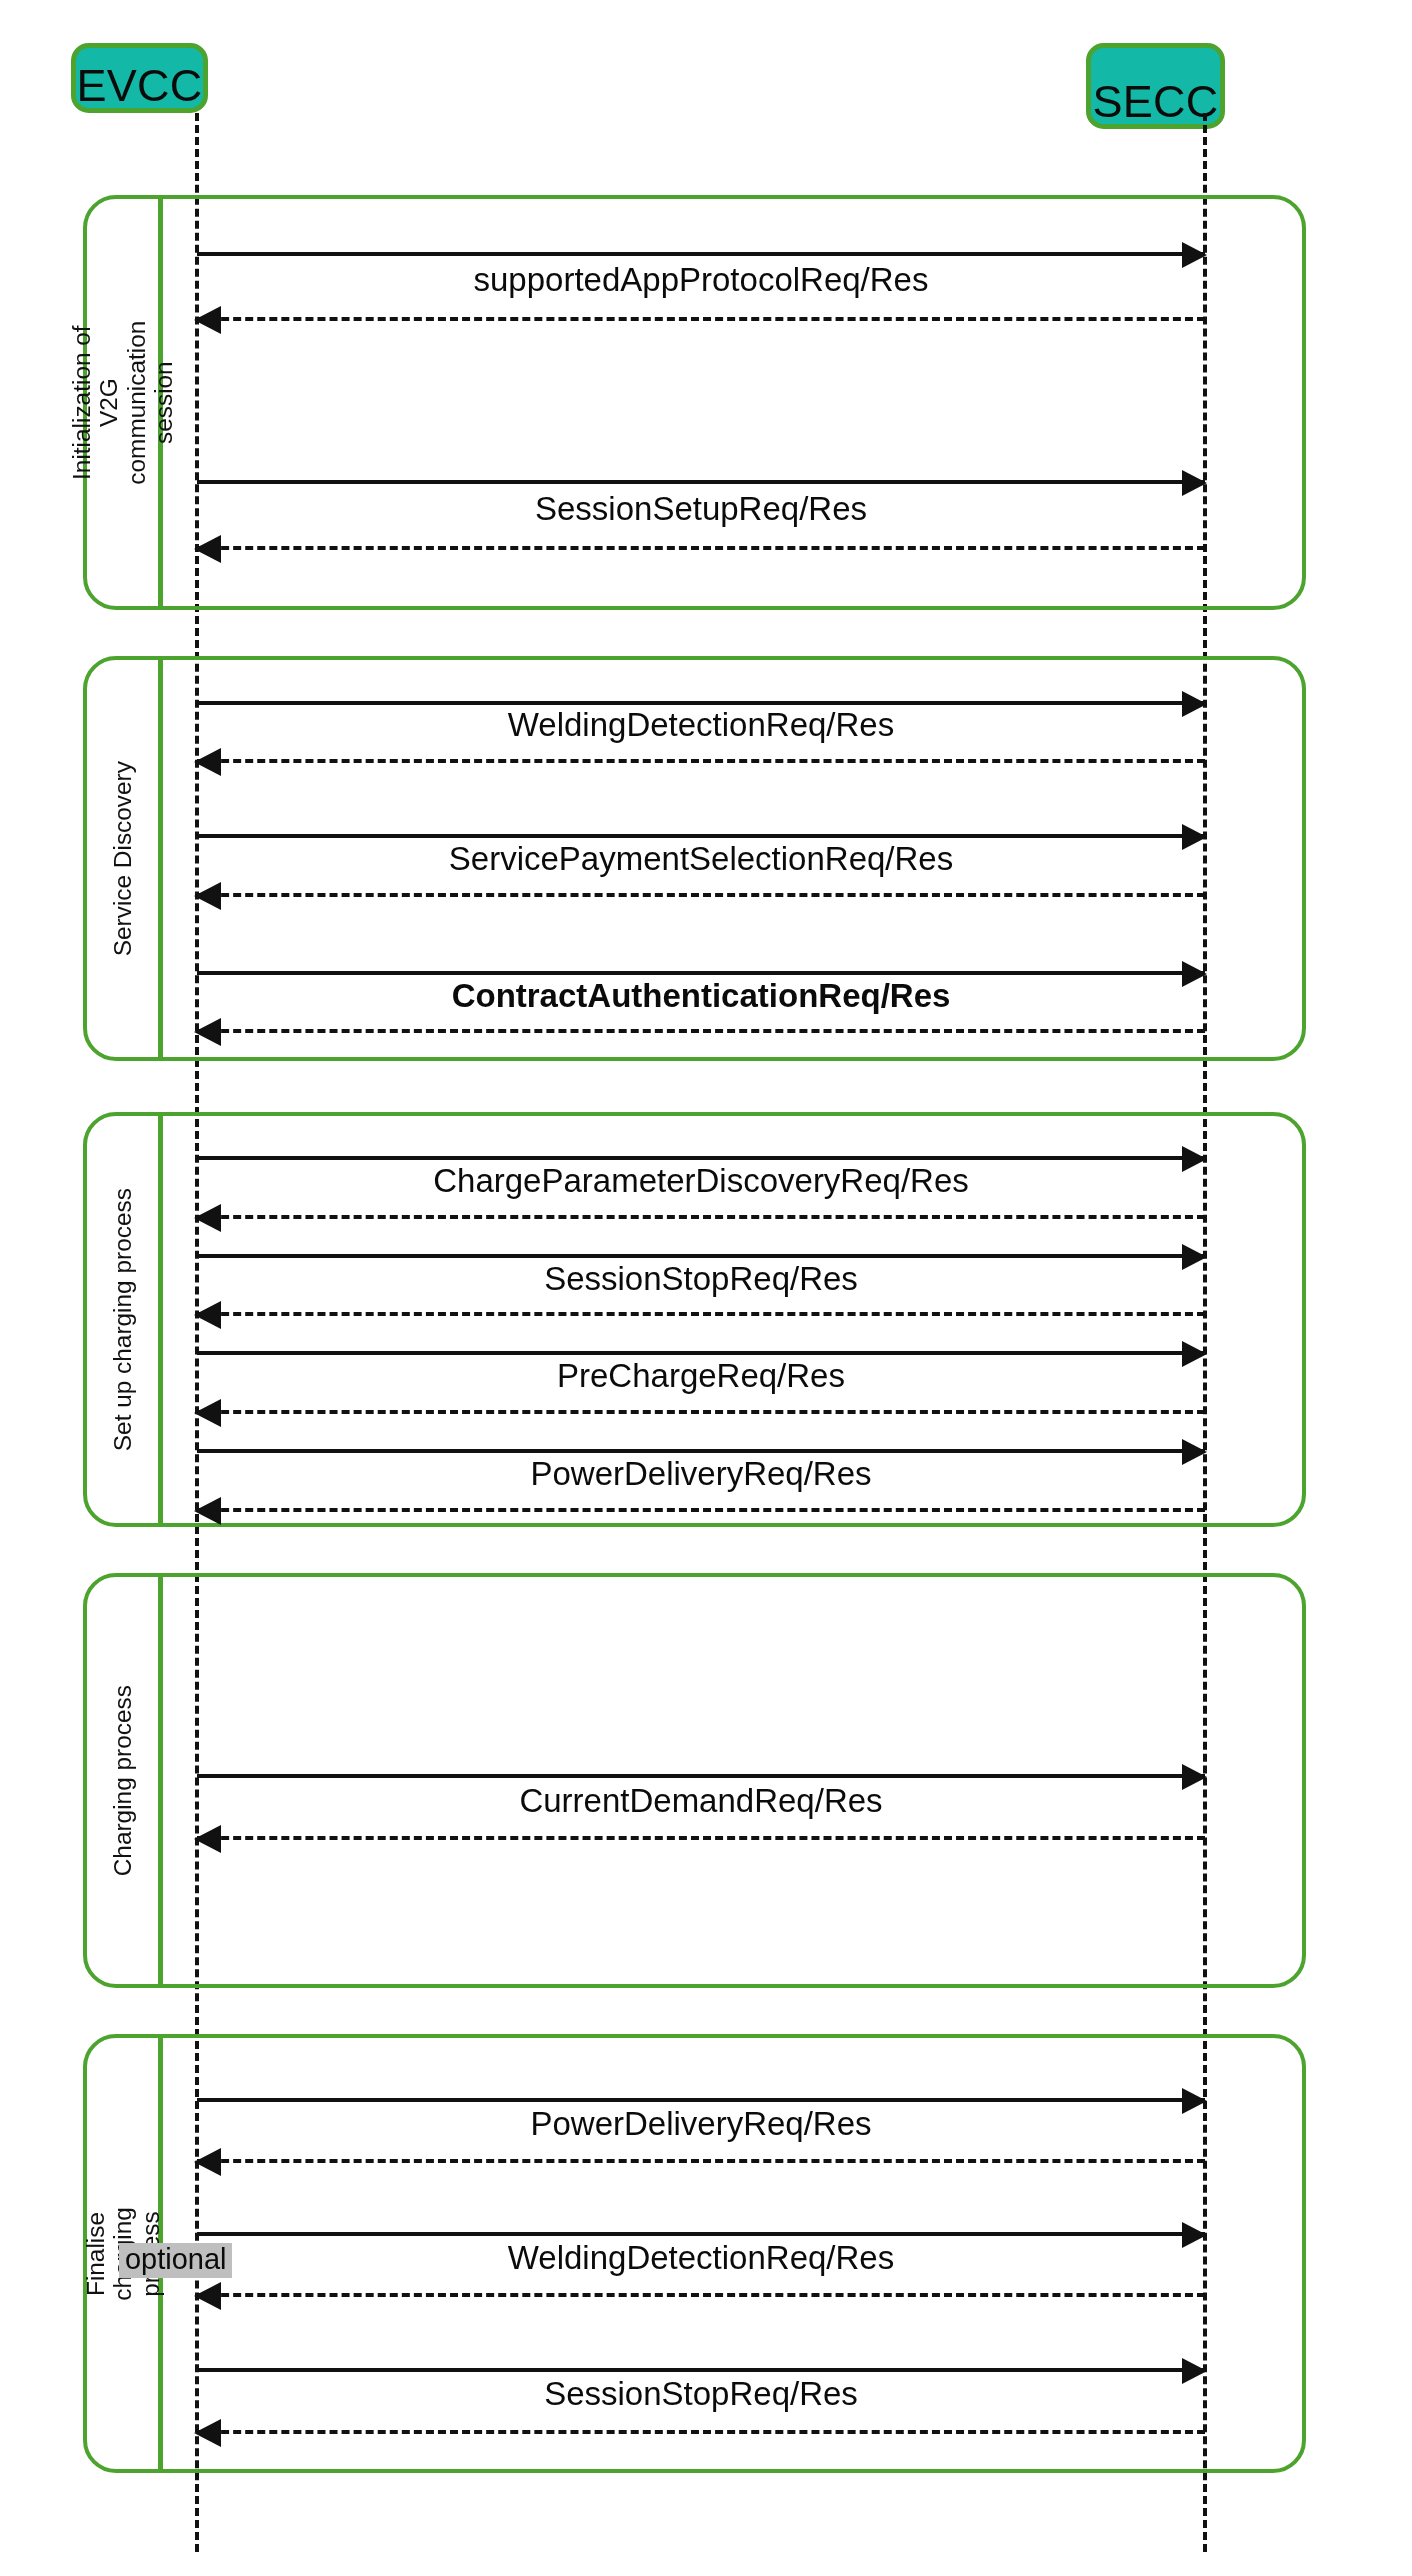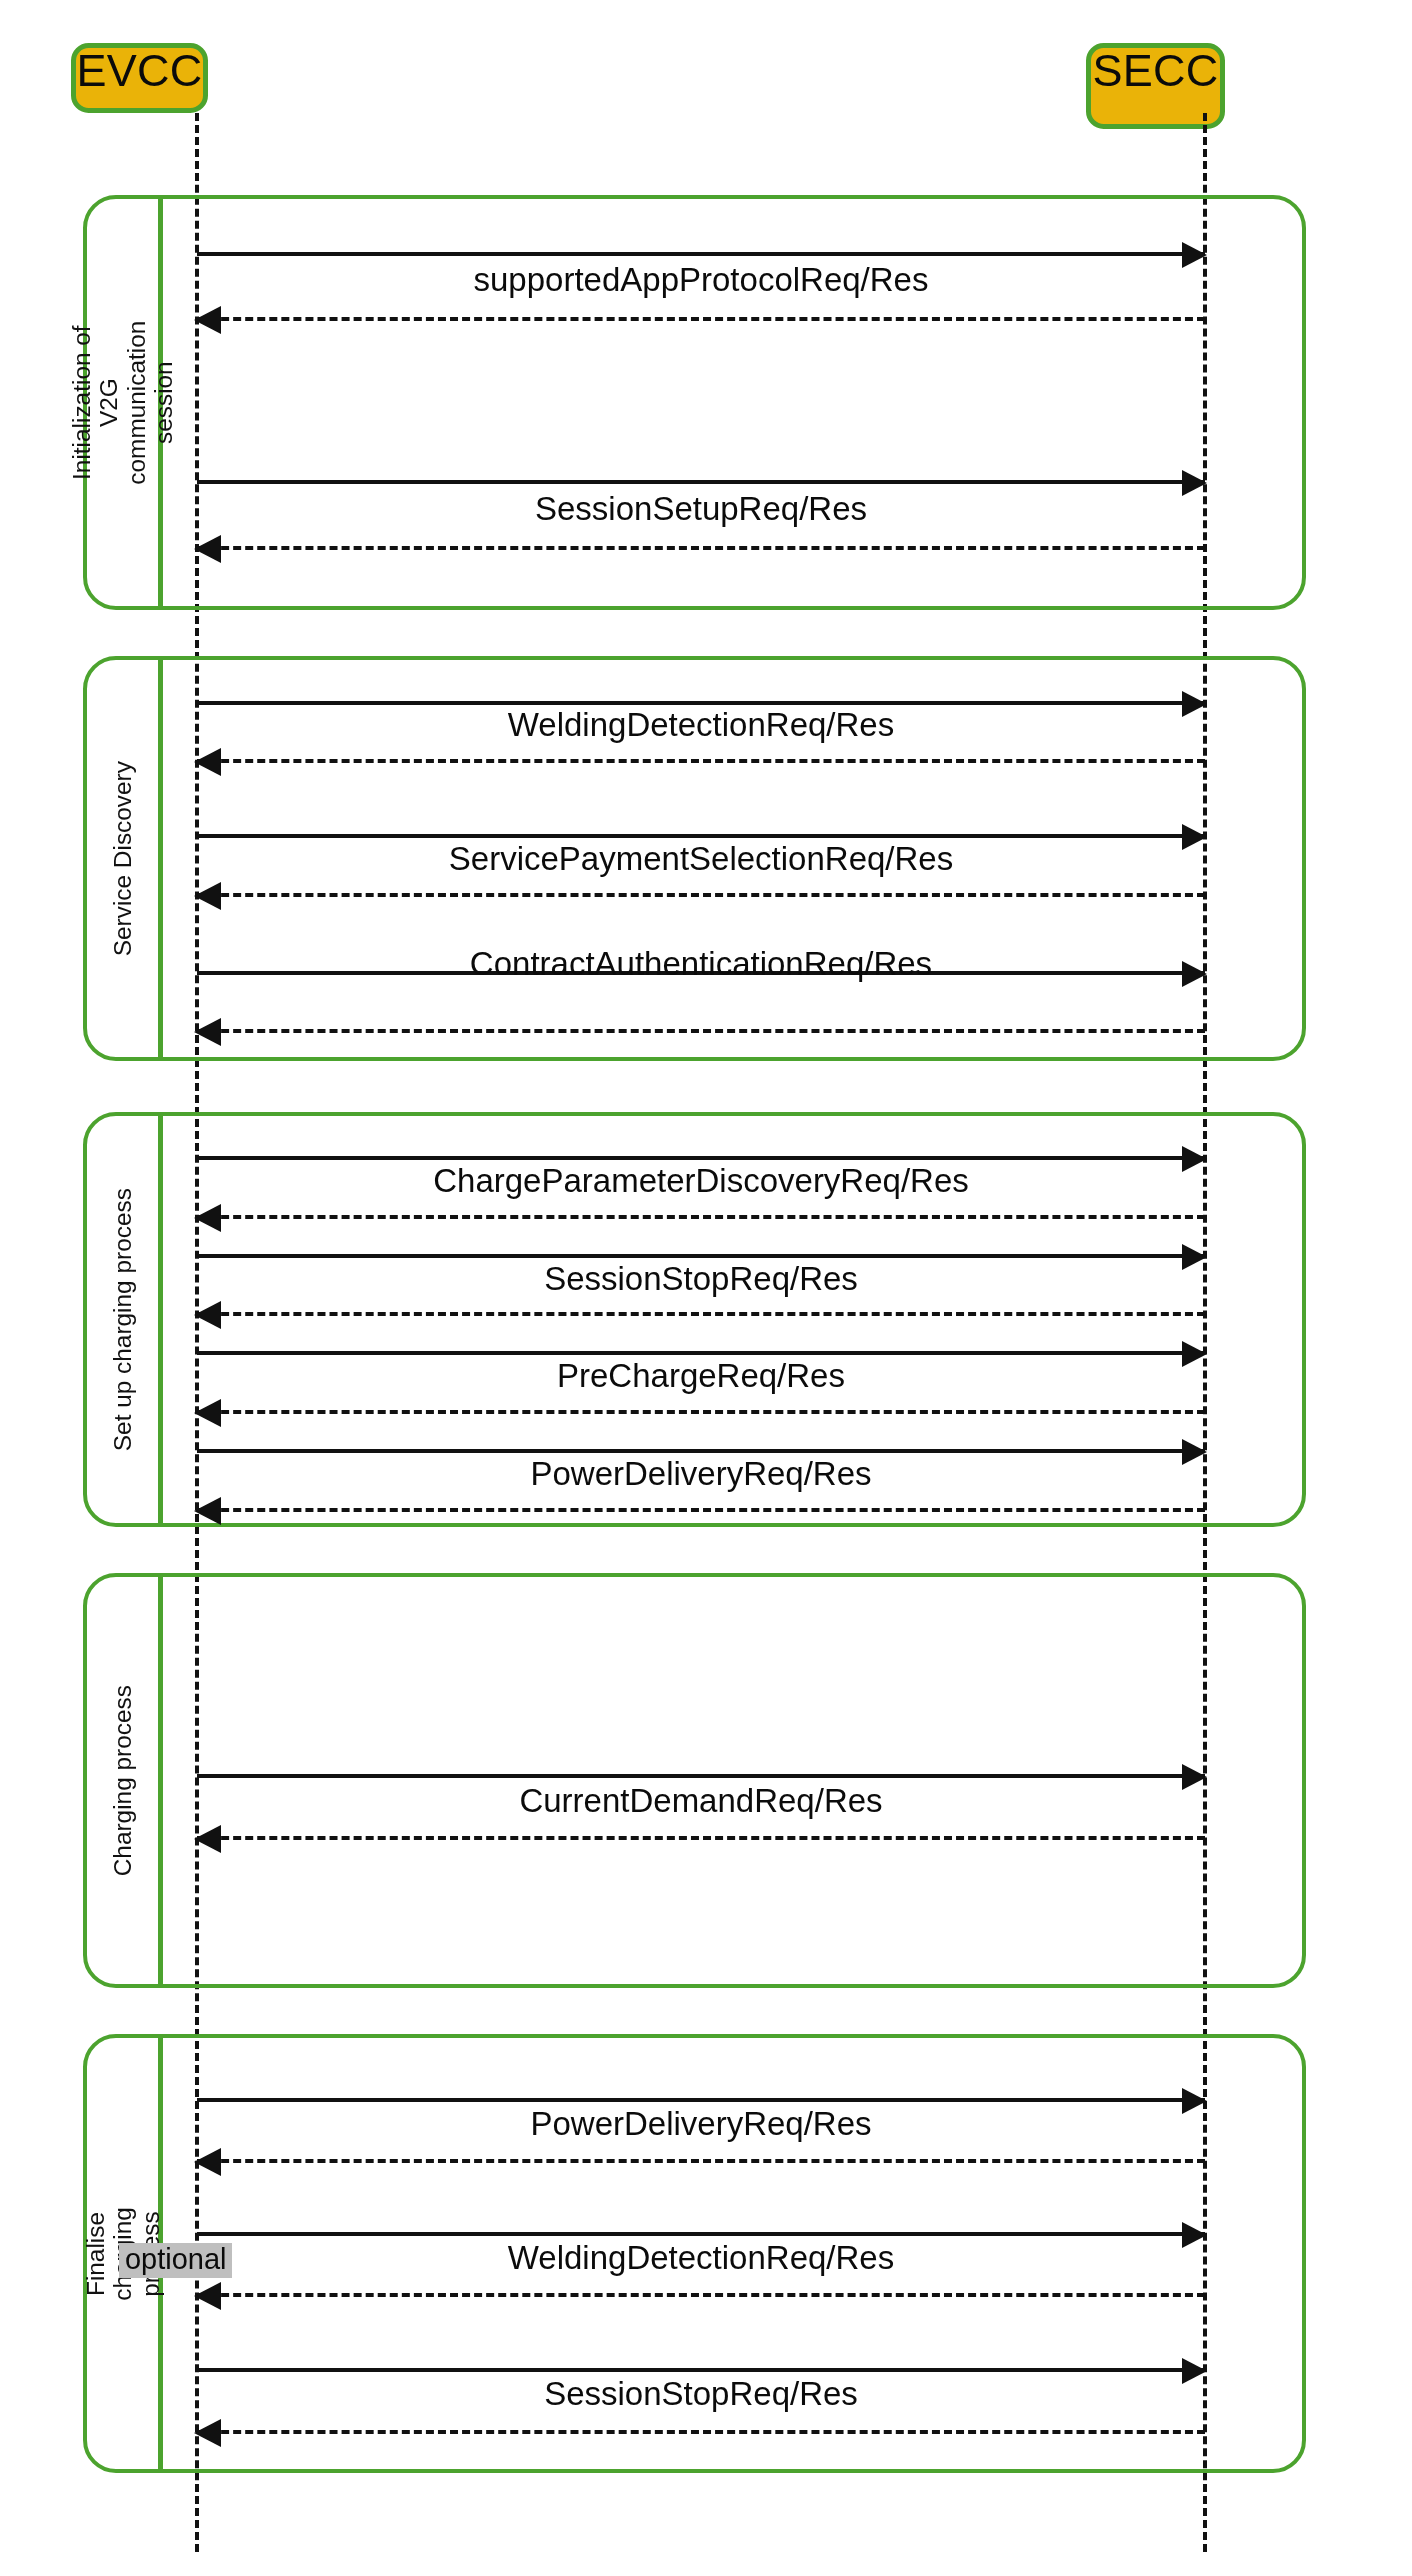--- a/index.html
+++ b/index.html
@@ -1,21 +1,21 @@
 <!DOCTYPE html>
 <html><head>
 <meta charset="utf-8">
 <style>
   html,body{margin:0;padding:0;background:#ffffff;}
   body{width:1413px;height:2576px;position:relative;font-family:"Liberation Sans",sans-serif;-webkit-font-smoothing:antialiased;}
   #stage{position:absolute;left:0;top:0;width:1413px;height:2576px;overflow:hidden;background:#fff;}
 
   
-  .actor{position:absolute;border:5.9px solid #4ca32e;border-radius:17.6px;background:#eab308;
-         display:flex;align-items:flex-start;justify-content:center;box-sizing:border-box;}
+  .actor{position:absolute;border:5.9px solid #4ca32e;border-radius:17.6px;background:#14b8a6;
+         display:flex;align-items:flex-end;justify-content:center;box-sizing:border-box;}
   .actor span{font-size:45px;color:#0b0b0b;letter-spacing:0.2px;line-height:1;}
   #actor-evcc{left:71px;top:43px;width:137px;height:70px;}
   #actor-secc{left:1086px;top:43px;width:139px;height:86px;}
 
   
   .lifeline{position:absolute;width:0;border-left:4.9px dashed #111;}
   #lifeline-evcc{left:195px;top:113px;height:2439px;}
   #lifeline-secc{left:1203px;top:113px;height:2439px;}
 
   
@@ -80,21 +80,21 @@
         </div>
       </div>
       <div class="req" style="left: 197px; top: 701px; width: 1008px;"></div>
       <div class="res" style="left: 197px; top: 759px; width: 1008px;"></div>
       <div class="msg-label" style="left: 197px; width: 1008px; top: 708px;">WeldingDetectionReq/Res</div>
       <div class="req" style="left: 197px; top: 834px; width: 1008px;"></div>
       <div class="res" style="left: 197px; top: 893px; width: 1008px;"></div>
       <div class="msg-label" style="left: 197px; width: 1008px; top: 842px;">ServicePaymentSelectionReq/Res</div>
       <div class="req" style="left: 197px; top: 971px; width: 1008px;"></div>
       <div class="res" style="left: 197px; top: 1029px; width: 1008px;"></div>
-      <div class="msg-label" style="left: 197px; width: 1008px; top: 947px;">ContractAuthenticationReq/Res</div>
+      <div class="msg-label" style="left: 197px; width: 1008px; top: 979px; font-weight: bold;">ContractAuthenticationReq/Res</div>
       <div class="frame" style="left: 83px; top: 1112px; width: 1223px; height: 415px;">
         <div class="frame-divider"></div>
         <div class="frame-label">
           <div class="vtext">
             <div>Set up charging process</div>
           </div>
         </div>
       </div>
       <div class="req" style="left: 197px; top: 1156px; width: 1008px;"></div>
       <div class="res" style="left: 197px; top: 1215px; width: 1008px;"></div>

